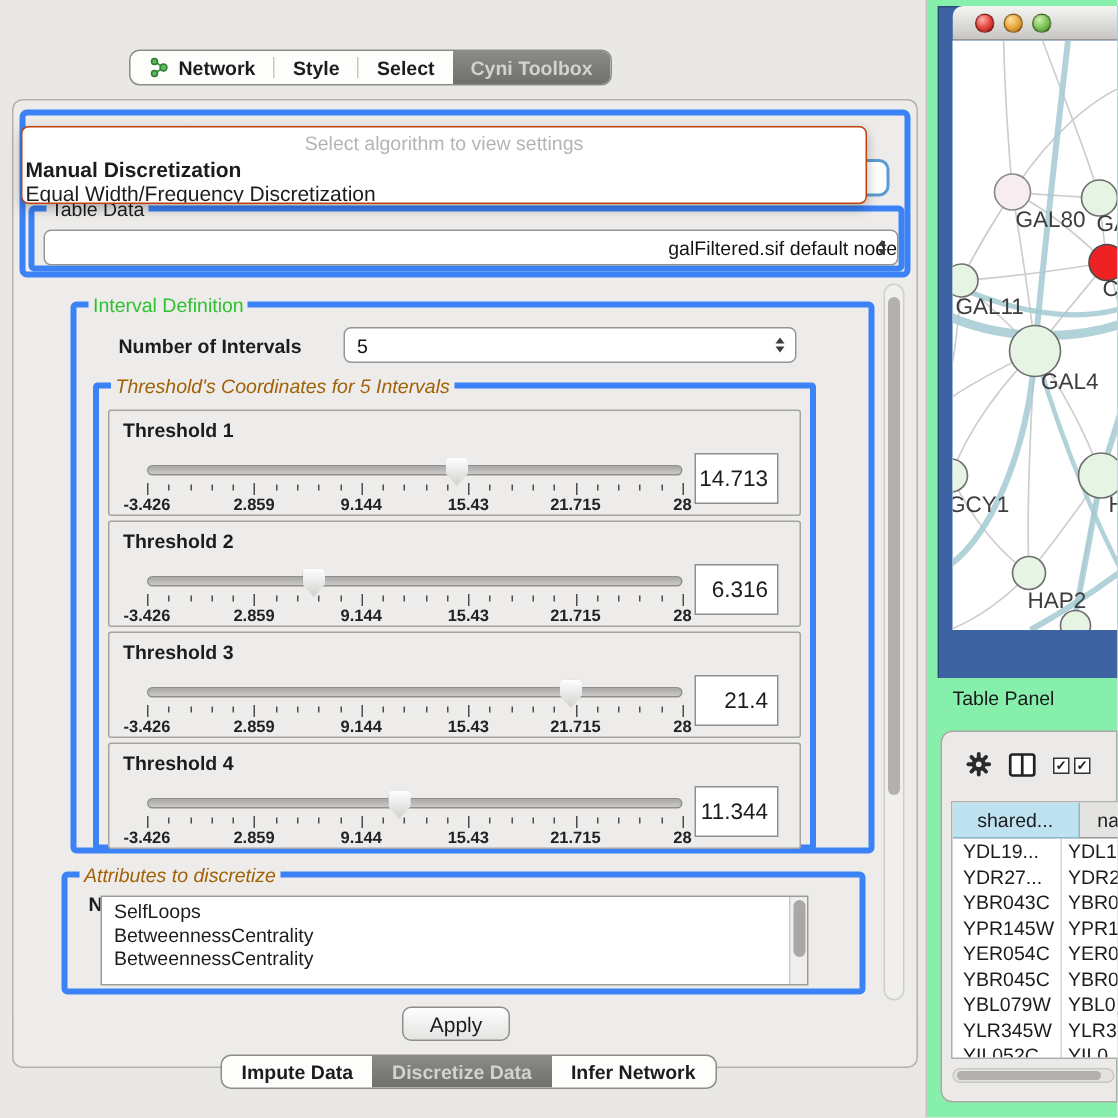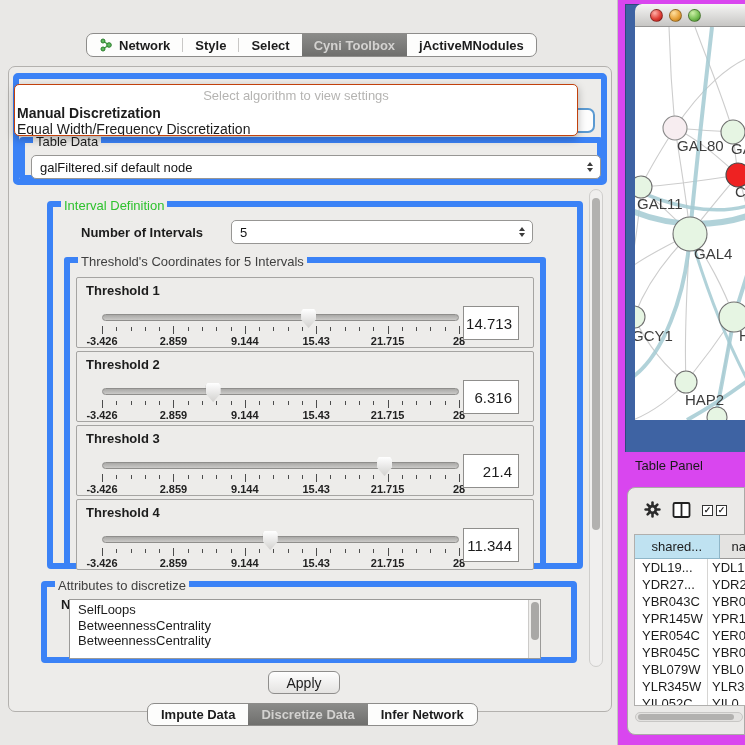--- a/index.html
+++ b/index.html
@@ -15,35 +15,35 @@
   .close-icon { position:absolute; left:604px; top:5px; font-size:14px; font-weight:bold; color:#111; }
 
   .tabbar { position:absolute; left:86px; top:33px; height:24px; display:flex; align-items:stretch; background:#fdfdfc; border:1px solid #8d8c8a; border-radius:7px; overflow:hidden; font-size:13px; font-weight:600; }
   .tab { display:flex; align-items:center; padding:0 12px; white-space:nowrap; color:#1c1c1c; }
   .tab .net-ico { margin-right:6px; }
   .tab.sel { background:linear-gradient(#8b8b89,#6f6f6d); color:#d3d2d0; }
   .tab-div { width:1px; background:#c9c8c6; margin:4px 0; }
 
   .outer-box { position:absolute; left:8px; top:66px; width:604px; height:646px; background:#edecea; border:1px solid #b3b1ae; border-radius:7px; }
 
-  .titled { position:absolute; border:6px solid #3b82f6; border-radius:4px; }
+  .titled { position:absolute; border:4px solid #3b82f6; border-radius:4px; }
   .titled > .gtitle { position:absolute; top:-8px; left:8px; background:#edecea; padding:0 3px; font-size:13px; line-height:14px; white-space:nowrap; }
   .gtitle.green { color:#2ec22e; }
-  .gtitle.blue  { color:#404040; }
+  .gtitle.blue  { color:#a16207;font-style:italic; }
 
   .algo-box { left:4px; top:6px; width:594px; height:112px; border-radius:5px; }
   .algo-label { position:absolute; left:13px; top:4px; font-size:13px; color:#3a3a3a; background:#edecea; padding:0 3px; }
   .focus-combo { position:absolute; left:18px; top:29px; width:558px; height:25px; background:#fdfdfd; border:2px solid #5b9ad2; border-radius:7px; z-index:1; }
 
   .td-box { left:10px; top:70px; width:584px; height:44px; }
   .combo { position:absolute; height:24px; background:#fff; border:1px solid #979694; border-radius:5px; font-size:13px; display:flex; align-items:center; padding-left:8px; color:#141414; }
   .combo .spinner { position:absolute; right:7px; top:50%; transform:translateY(-50%); display:flex; flex-direction:column; gap:2px; }
   .tri-up   { width:0; height:0; border-left:3.5px solid transparent; border-right:3.5px solid transparent; border-bottom:4.5px solid #3c3c3c; }
   .tri-down { width:0; height:0; border-left:3.5px solid transparent; border-right:3.5px solid transparent; border-top:4.5px solid #3c3c3c; }
-  .td-combo { left:6px; top:12px; width:570px; }
+  .td-combo { left:6px; top:12px; width:570px;justify-content:flex-end; }
 
   
   .popup { position:absolute; left:14px; top:84px; width:564px; height:52px; background:#fff; border:1px solid #c2410c; border-radius:5px; box-shadow:0 3px 8px rgba(0,0,0,.28); z-index:30; overflow:hidden; }
   .popup .ph  { text-align:center; color:#b5b4b2; font-size:13px; margin-top:3px; line-height:16px; }
   .popup .op1 { font-size:14px; font-weight:bold; padding-left:2px; line-height:16px; margin-top:1px; }
   .popup .op2 { font-size:14px; padding-left:2px; line-height:16px; }
 
   .scrollview { position:absolute; left:6px; top:122px; width:574px; height:478px; overflow:hidden; }
   .vscroll { position:absolute; left:580px; top:122px; width:14px; height:478px; background:#f0efee; border:1px solid #cfcecc; border-radius:7px; }
   .vscroll .thumb-v { position:absolute; left:2px; top:8px; width:8px; height:332px; background:#b2b1af; border-radius:5px; }
@@ -75,21 +75,21 @@
   .list-scroll { position:absolute; right:0; top:0; bottom:0; width:12px; background:#efeeec; border-left:1px solid #cccbc9; }
   .list-scroll .thumb-l { position:absolute; left:2px; top:2px; width:8px; height:38px; background:#a9a8a6; border-radius:4px; }
 
   .apply-btn { position:absolute; left:259px; top:604px; width:72px; height:23px; background:linear-gradient(#fefefe,#e4e3e1); border:1px solid #8f8e8c; border-radius:6px; font-size:14px; display:flex; align-items:center; justify-content:center; }
 
   .bottom-tabs { position:absolute; left:147px; top:703px; height:23px; display:flex; background:#fdfdfc; border:1px solid #8d8c8a; border-radius:7px; overflow:hidden; font-size:13px; font-weight:600; z-index:20; }
   .btab { display:flex; align-items:center; padding:0 13px; white-space:nowrap; }
   .btab.sel { background:linear-gradient(#8b8b89,#6f6f6d); color:#d3d2d0; }
 
   
-  .right-col { position:absolute; left:618px; top:0; width:127px; height:745px; background:#d946ef; }
+  .right-col { position:absolute; left:618px; top:0; width:127px; height:745px; background:#86efac; }
 
   .net-window { position:absolute; left:7px; top:4px; width:120px; height:448px; background:#3e63a3; box-shadow:inset 1px 1px 0 rgba(0,0,0,.25); }
   .net-titlebar { position:absolute; left:10px; top:0; right:0; height:23px; background:linear-gradient(#f5f5f4,#c7c6c4); border-bottom:1px solid #979695; border-top-left-radius:7px; }
   .light { position:absolute; top:5px; width:13px; height:13px; border-radius:50%; border:0.5px solid rgba(0,0,0,.35); }
   .light.red    { left:15px; background:radial-gradient(circle at 35% 28%, #ffb0a8, #e04038 55%, #9c1410); }
   .light.yellow { left:34px; background:radial-gradient(circle at 35% 28%, #ffe0a0, #e8a33b 55%, #a86e12); }
   .light.green  { left:53px; background:radial-gradient(circle at 35% 28%, #cdefa8, #78c055 55%, #3c7d22); }
   .net-canvas { position:absolute; left:10px; top:23px; width:110px; height:393px; background:#fff; overflow:hidden; }
 
   .tp-title { position:absolute; left:17px; top:458px; font-size:13px; color:#1a1a1a; }
@@ -134,23 +134,20 @@
       <div class="tab-div"></div>
       <div class="tab">
           <span>Style</span>
         </div>
       <div class="tab-div"></div>
       <div class="tab">
           <span>Select</span>
         </div>
       <div class="tab sel">
           <span>Cyni Toolbox</span>
-        </div>
-      <div class="tab">
-          <span>jActiveMNodules</span>
         </div>
     </div>
 
     <div class="outer-box">
 
       <div class="titled algo-box">
         <span class="algo-label">Discretization Algorithm</span>
         <div class="focus-combo"></div>
       </div>
 

